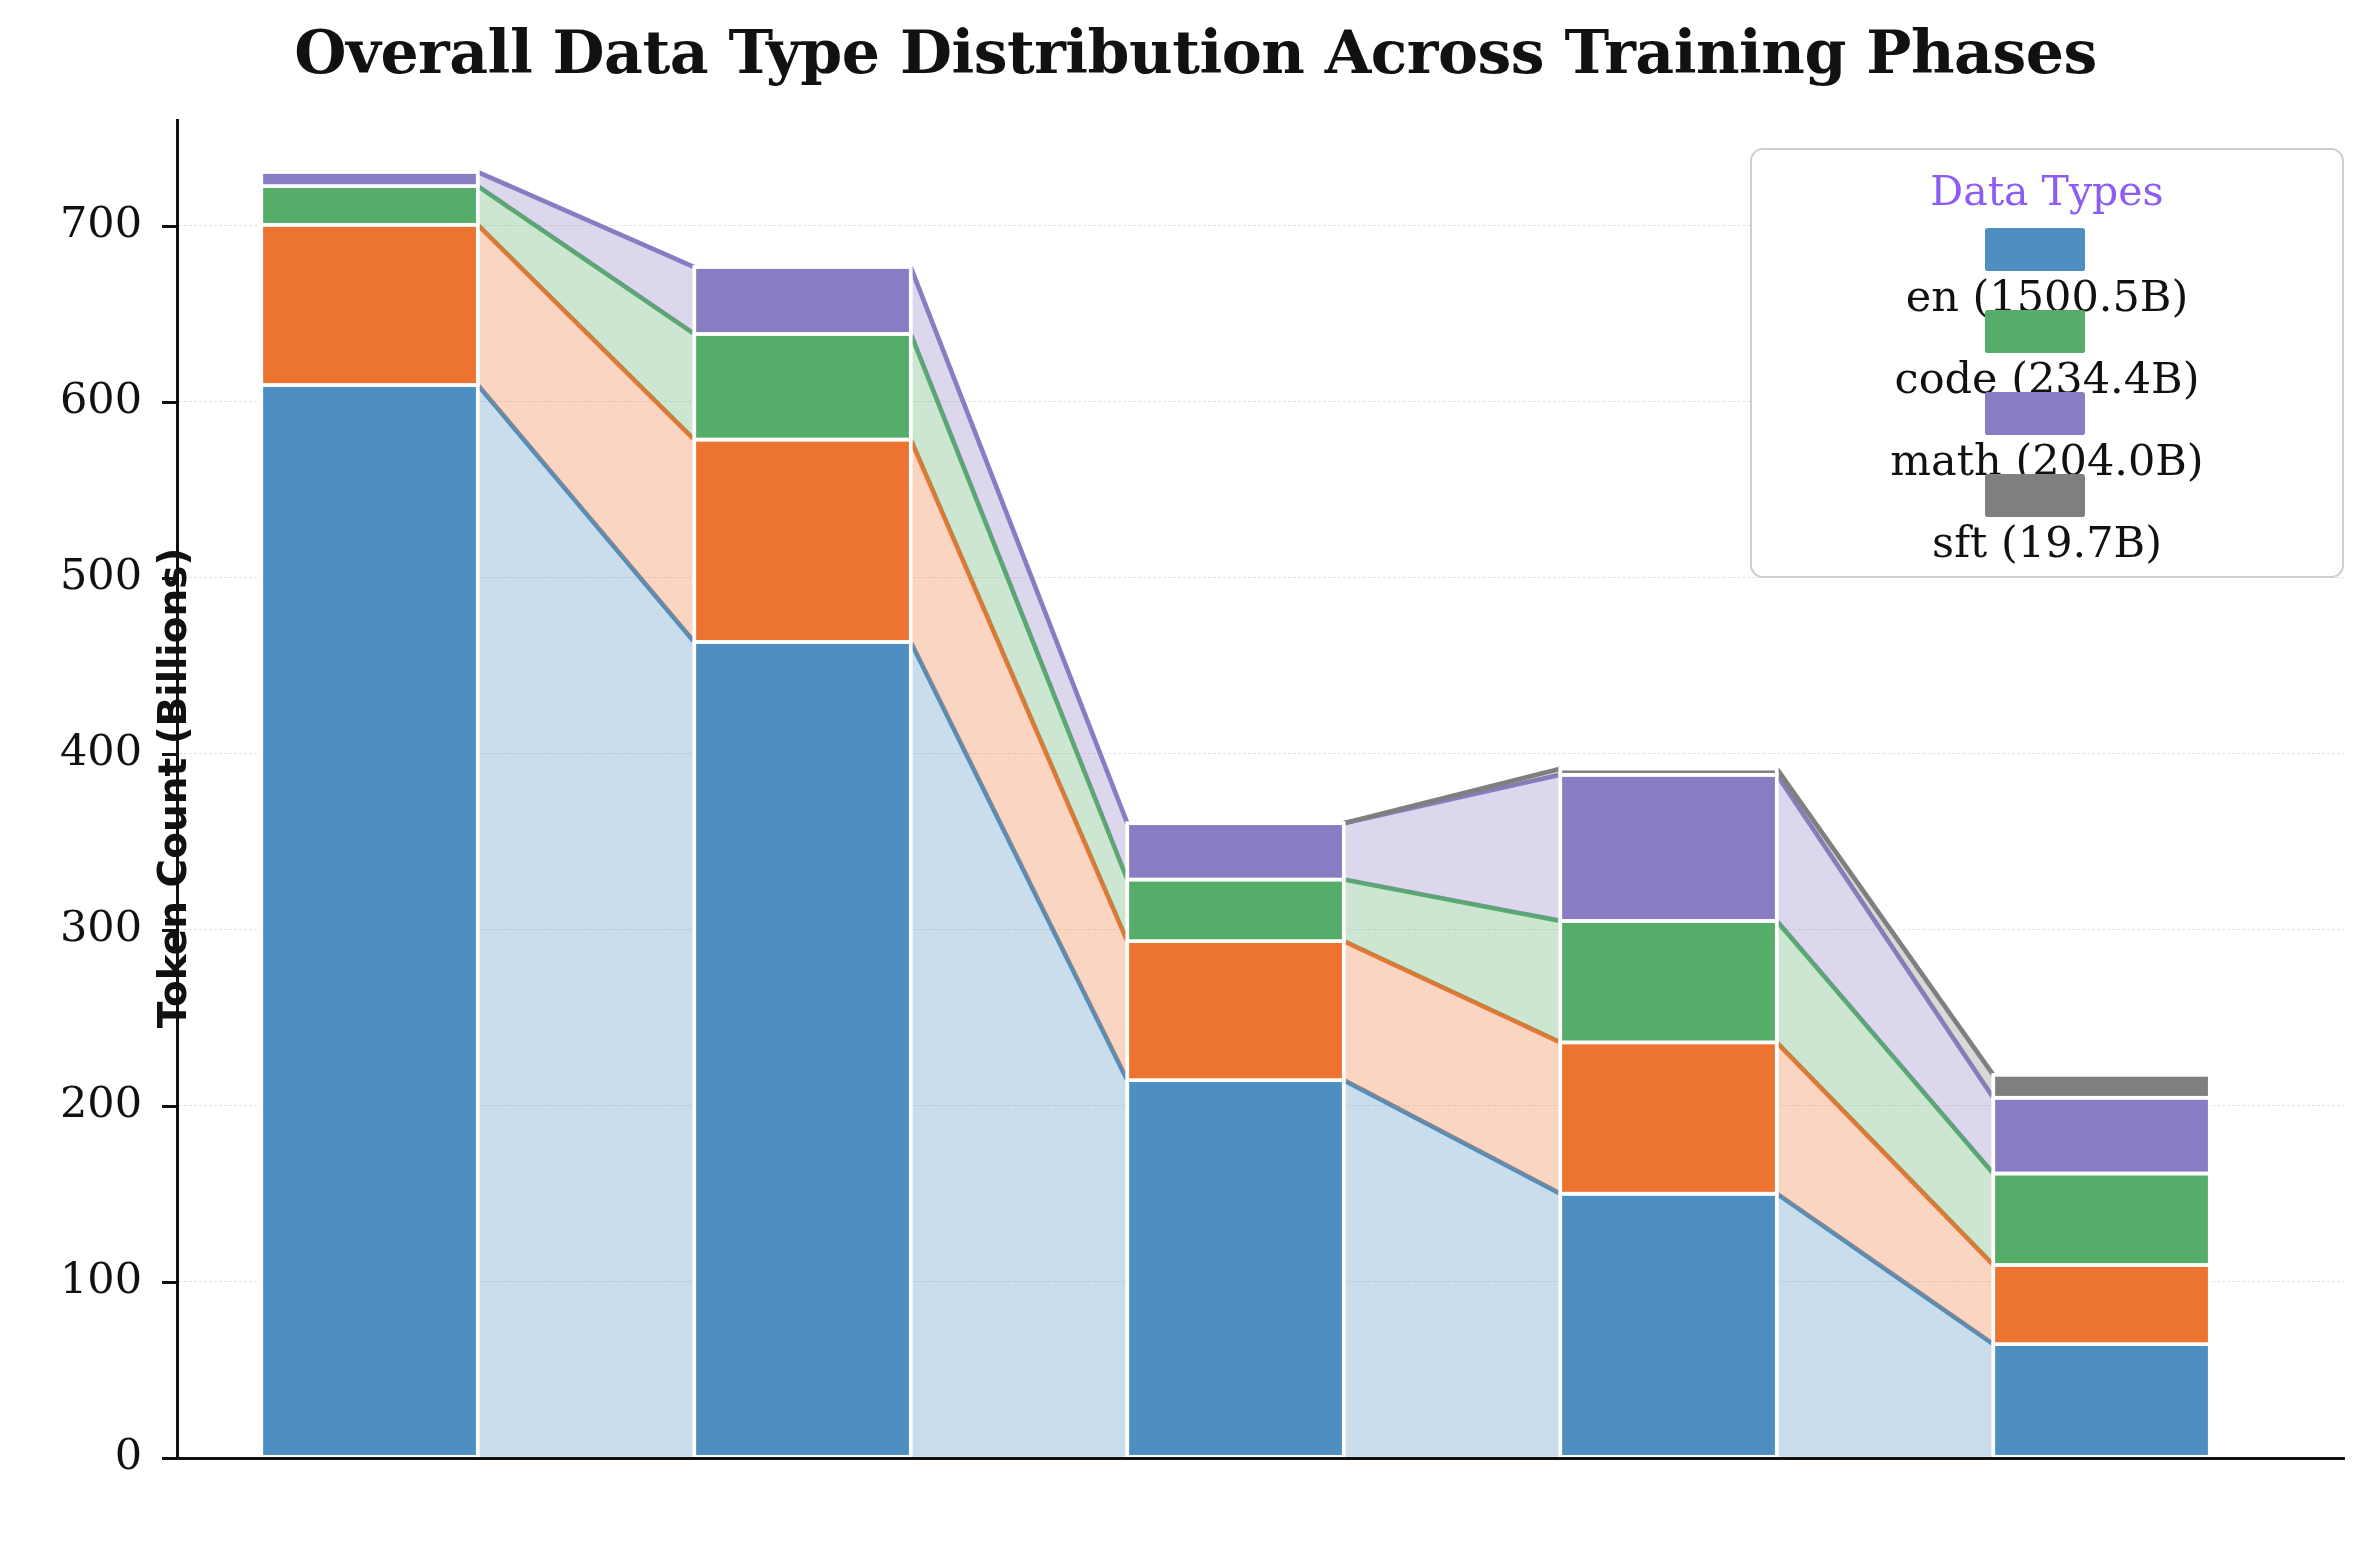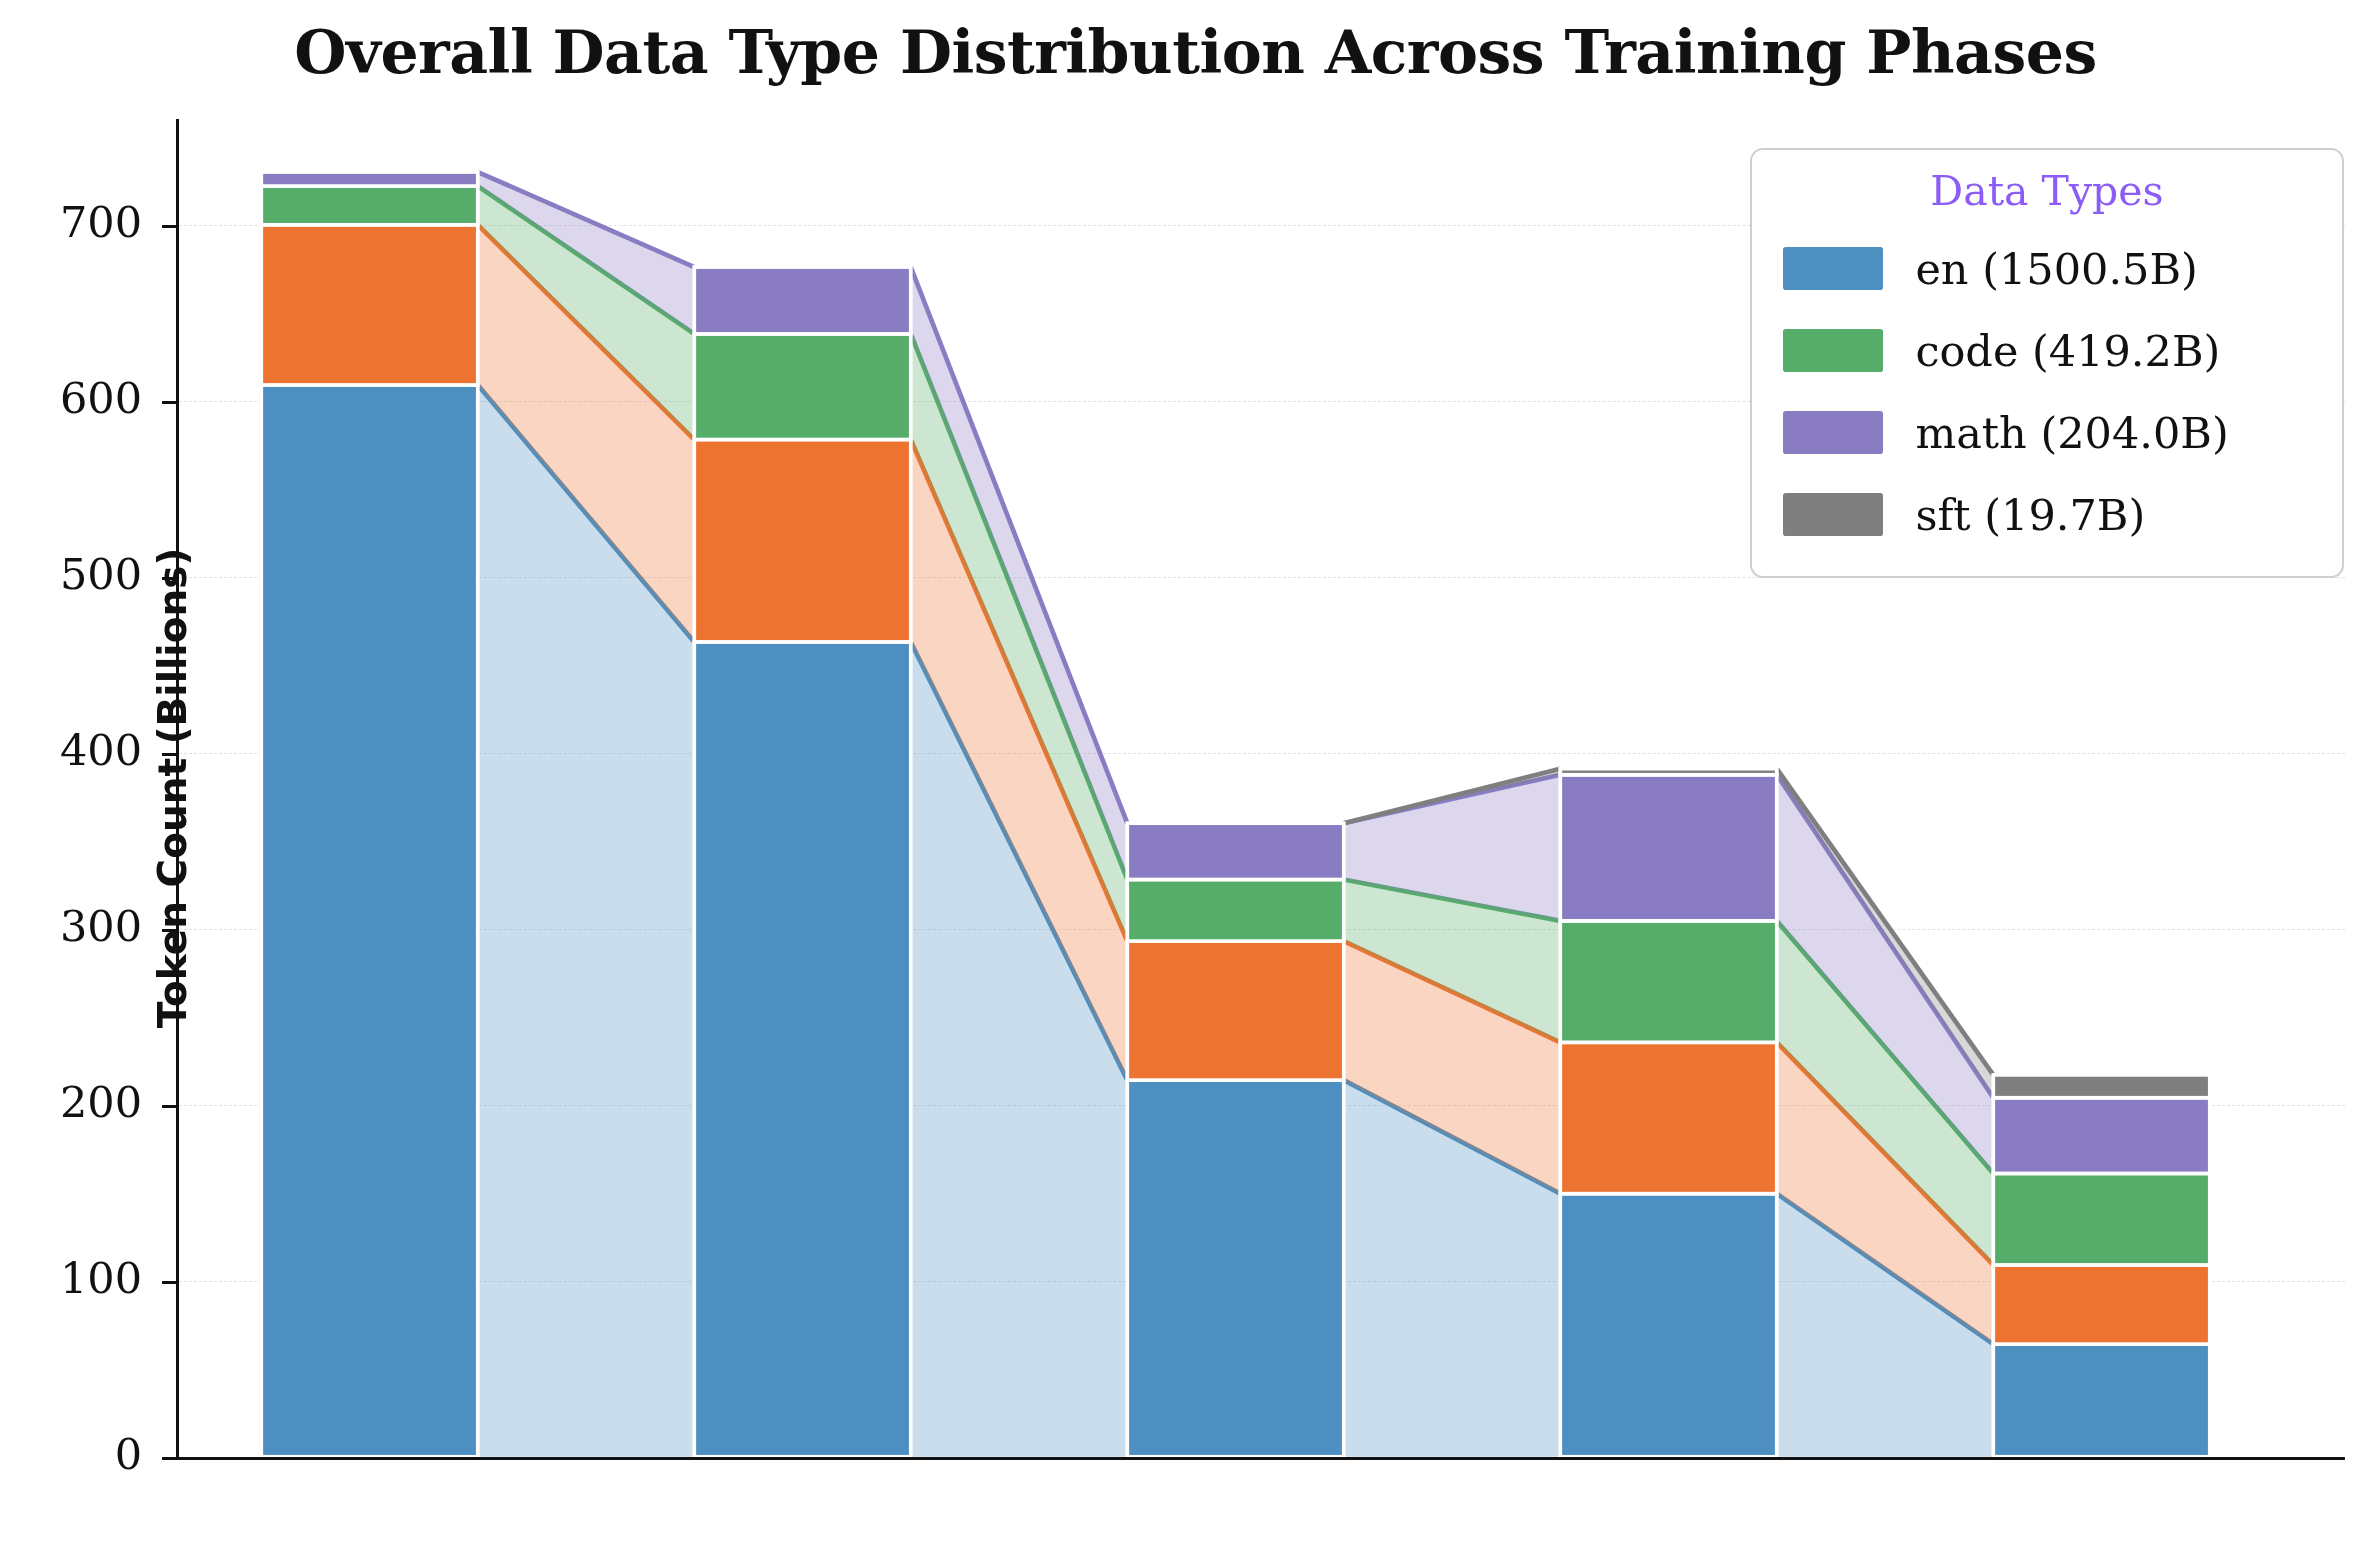--- a/index.html
+++ b/index.html
@@ -90,20 +90,21 @@
   #legend-title{
     text-align:center;
     font-size:41px;
     color:#8b5cf6;
     margin-bottom:13px;
     font-family:"DejaVu Serif", serif;
   }
   .legend-row{
     display:flex;align-items:center;
     height:82px;
+    flex-direction:column;
   }
   .legend-swatch{
     width:100px;height:43px;
     border-radius:2.8px;
     flex:0 0 auto;
     margin-right:32px;
     margin-left:7.4px;
   }
   .legend-text{
     font-size:43px;
@@ -215,21 +216,21 @@
 
   <div id="legend">
     <div id="legend-title">Data Types</div>
     <div id="legend-rows">
         <div class="legend-row">
           <div class="legend-swatch" style="background: rgb(76, 143, 192);"></div>
           <div class="legend-text">en (1500.5B)</div>
         </div>
         <div class="legend-row">
           <div class="legend-swatch" style="background: rgb(85, 173, 105);"></div>
-          <div class="legend-text">code (419.2B)</div>
+          <div class="legend-text">code (234.4B)</div>
         </div>
         <div class="legend-row">
           <div class="legend-swatch" style="background: rgb(138, 124, 194);"></div>
           <div class="legend-text">math (204.0B)</div>
         </div>
         <div class="legend-row">
           <div class="legend-swatch" style="background: rgb(127, 127, 127);"></div>
           <div class="legend-text">sft (19.7B)</div>
         </div>
       </div>

